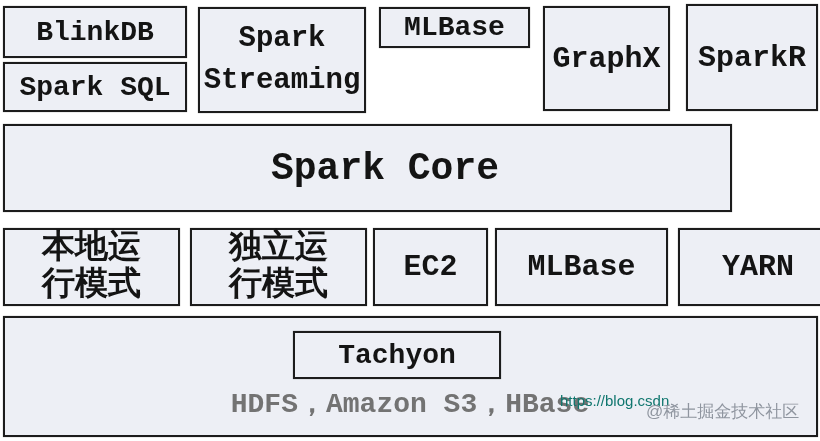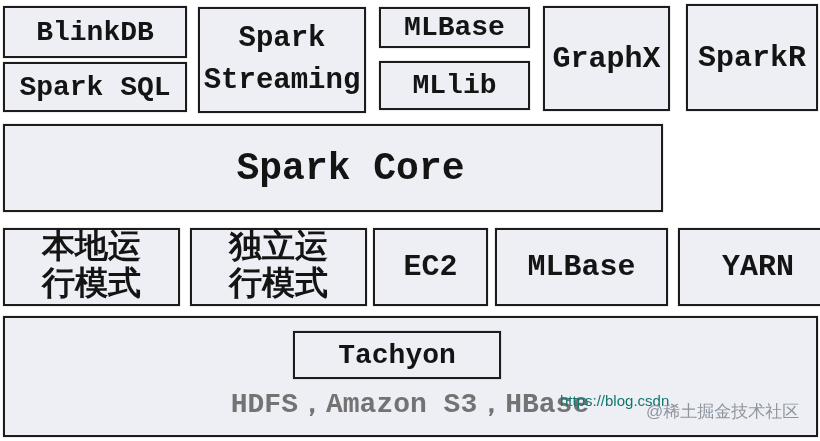--- a/index.html
+++ b/index.html
@@ -27,21 +27,21 @@
   .cjk { flex-direction: column; }
   .cjk span { display: block; }
 
   #b-blinkdb    { left: 3px;   top: 6px;   width: 184px; height: 52px;  font-size: 28px; }
   #b-sparksql   { left: 3px;   top: 62px;  width: 184px; height: 50px;  font-size: 28px; }
   #b-streaming  { left: 198px; top: 7px;   width: 168px; height: 106px; font-size: 29px; line-height: 1.45; padding: 8px 1px; }
   #b-mlbase     { left: 379px; top: 7px;   width: 151px; height: 41px;  font-size: 28px; }
   #b-mllib      { left: 379px; top: 61px;  width: 151px; height: 49px;  font-size: 28px; }
   #b-graphx     { left: 543px; top: 6px;   width: 127px; height: 105px; font-size: 30px; }
   #b-sparkr     { left: 686px; top: 4px;   width: 132px; height: 107px; font-size: 30px; }
-  #b-core       { left: 3px;   top: 124px; width: 660px; height: 88px;  font-size: 38px; padding-left: 35px; }
+  #b-core       { left: 3px;   top: 124px; width: 729px; height: 88px;  font-size: 38px; padding-left: 35px; }
   #b-local      { left: 3px;   top: 228px; width: 177px; height: 78px;  font-size: 33px; line-height: 37px; }
   #b-standalone { left: 190px; top: 228px; width: 177px; height: 78px;  font-size: 33px; line-height: 37px; }
   #b-ec2        { left: 373px; top: 228px; width: 115px; height: 78px;  font-size: 30px; }
   #b-mesos      { left: 495px; top: 228px; width: 173px; height: 78px;  font-size: 30px; }
   #b-yarn       { left: 678px; top: 228px; width: 160px; height: 78px;  font-size: 30px; }
   #b-storage    { left: 3px;   top: 316px; width: 815px; height: 121px; }
   #b-tachyon    { left: 293px; top: 331px; width: 208px; height: 48px;  font-size: 28px; }
   #storage-systems {
     position: absolute;
     left: 0; top: 384px;
@@ -62,21 +62,20 @@
 </style>
 </head>
 <body>
 
 <div id="stage">
 
   <div class="box" id="b-blinkdb">BlinkDB</div>
   <div class="box" id="b-sparksql">Spark SQL</div>
   <div class="box" id="b-streaming">Spark Streaming</div>
   <div class="box" id="b-mlbase">MLBase</div>
-  <div class="box" id="b-mllib">MLlib</div>
   <div class="box" id="b-graphx">GraphX</div>
   <div class="box" id="b-sparkr">SparkR</div>
 
   <div class="box" id="b-core">Spark Core</div>
 
   <div class="box cjk" id="b-local">
     <span>本地运</span>
     <span>行模式</span>
   </div>
   <div class="box cjk" id="b-standalone">

